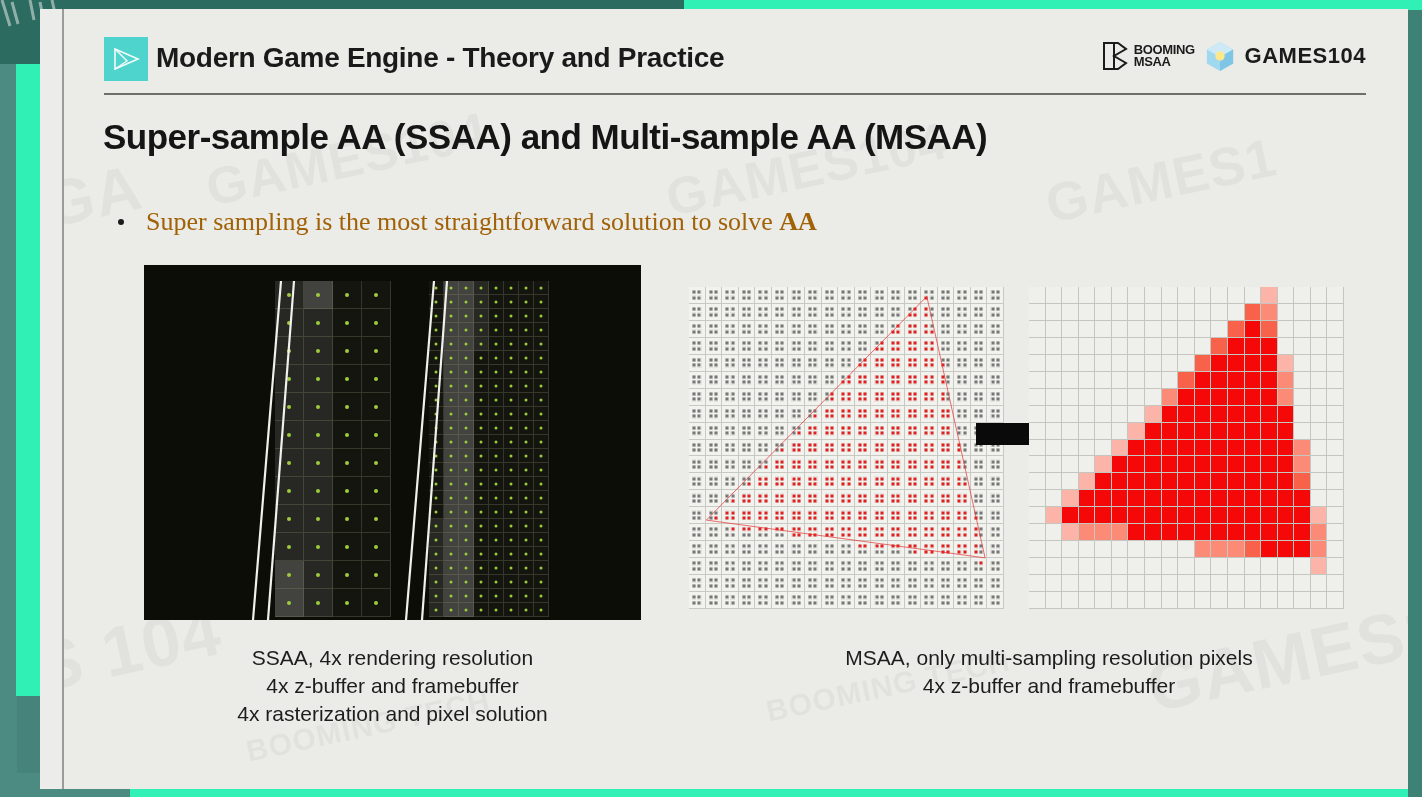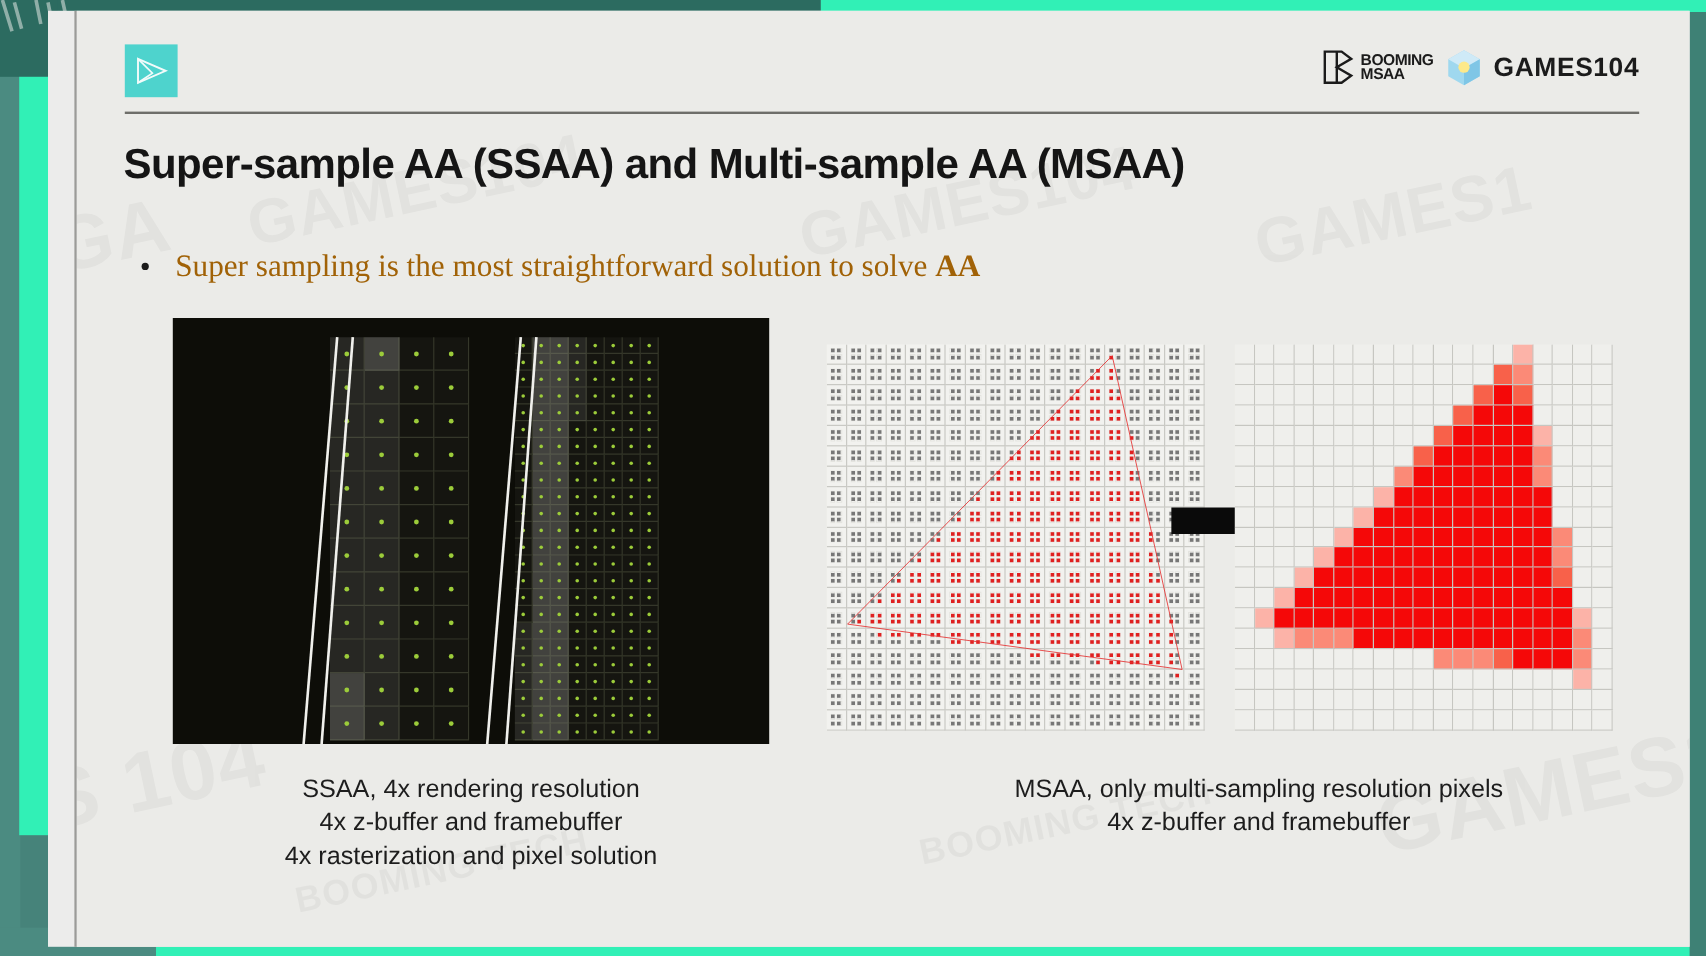--- a/index.html
+++ b/index.html
@@ -286,20 +286,21 @@
     <div class="wm" style="left:1080px; top:600px; font-size:70px; transform:rotate(-12deg);">GAMES104</div>
     <div class="wm" style="left:700px;  top:660px; font-size:30px; transform:rotate(-12deg);">BOOMING TECH</div>
 
     <div class="header">
       <div class="logo-square">
         <svg width="30" height="26" viewBox="0 0 30 26">
           <path d="M4 3 L27 13 L4 23 Z" fill="none" stroke="#f2fbfa" stroke-width="1.6"></path>
           <path d="M4 3 L16 15 L4 23" fill="none" stroke="#f2fbfa" stroke-width="1.4"></path>
         </svg>
       </div>
+      <div class="header-title">Modern Game Engine - Theory and Practice</div>
 
       <div class="brand-group">
         <div class="booming">
           <svg width="28" height="30" viewBox="0 0 28 30">
             <path d="M3 2 L17 2 L25 8 L13 15 L25 22 L17 28 L3 28 Z" fill="none" stroke="#1b1b1b" stroke-width="2"></path>
             <path d="M13 2 L13 28" stroke="#1b1b1b" stroke-width="2"></path>
           </svg>
           <div class="booming-text">
             <span>BOOMING</span>
             <span>MSAA</span>

